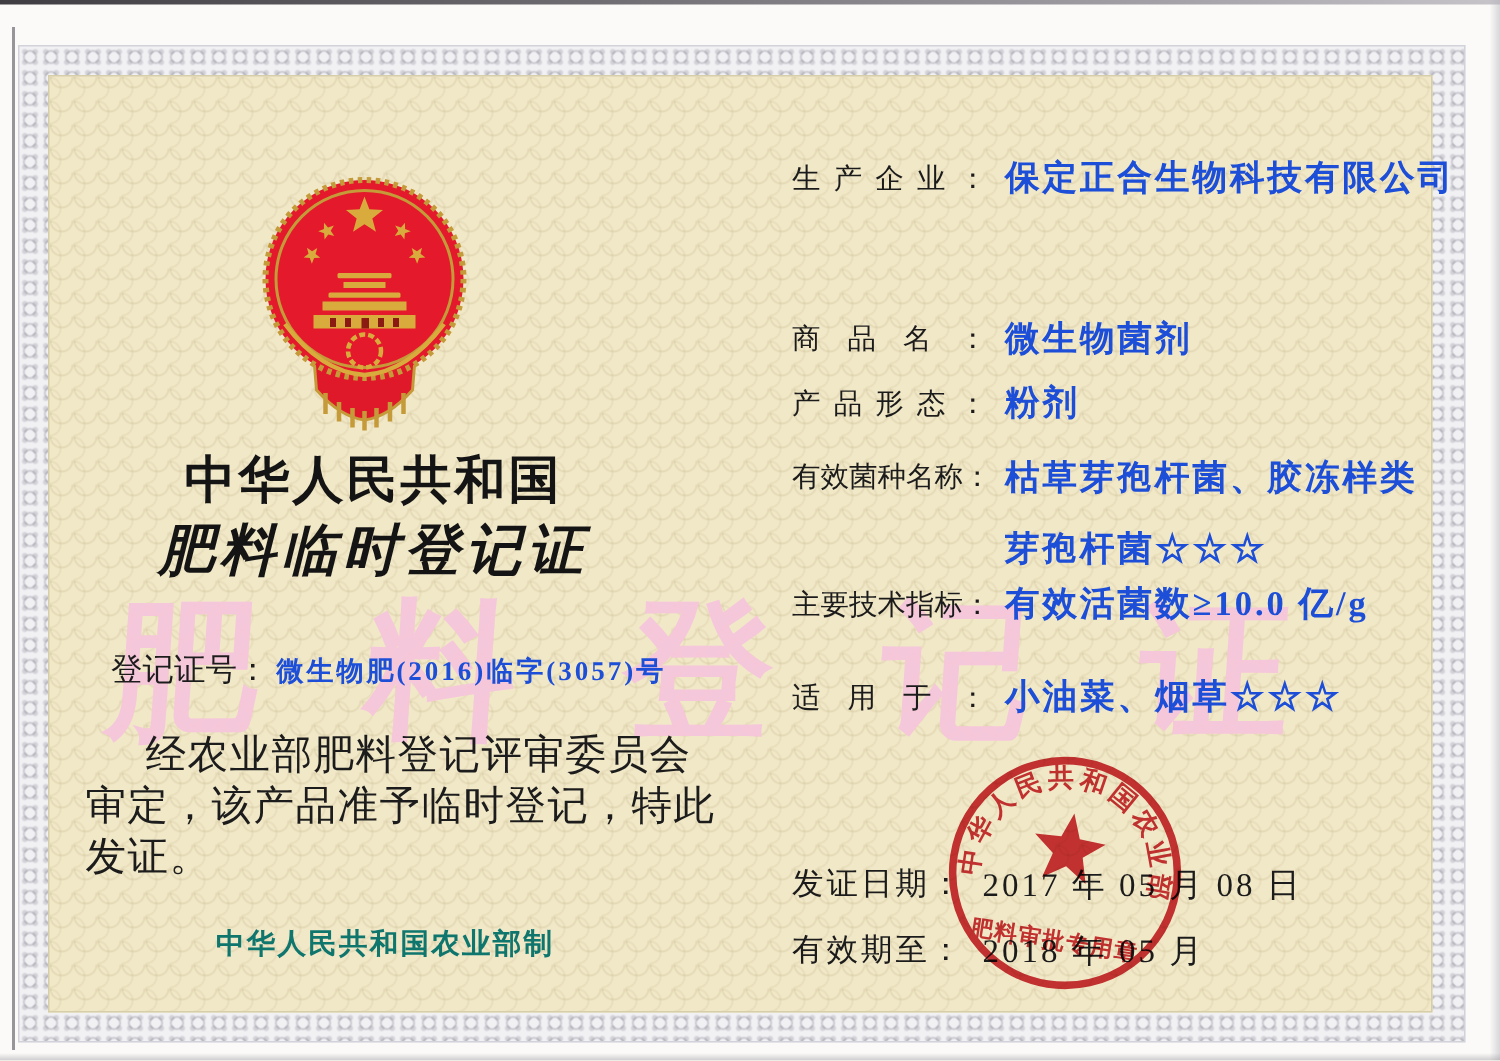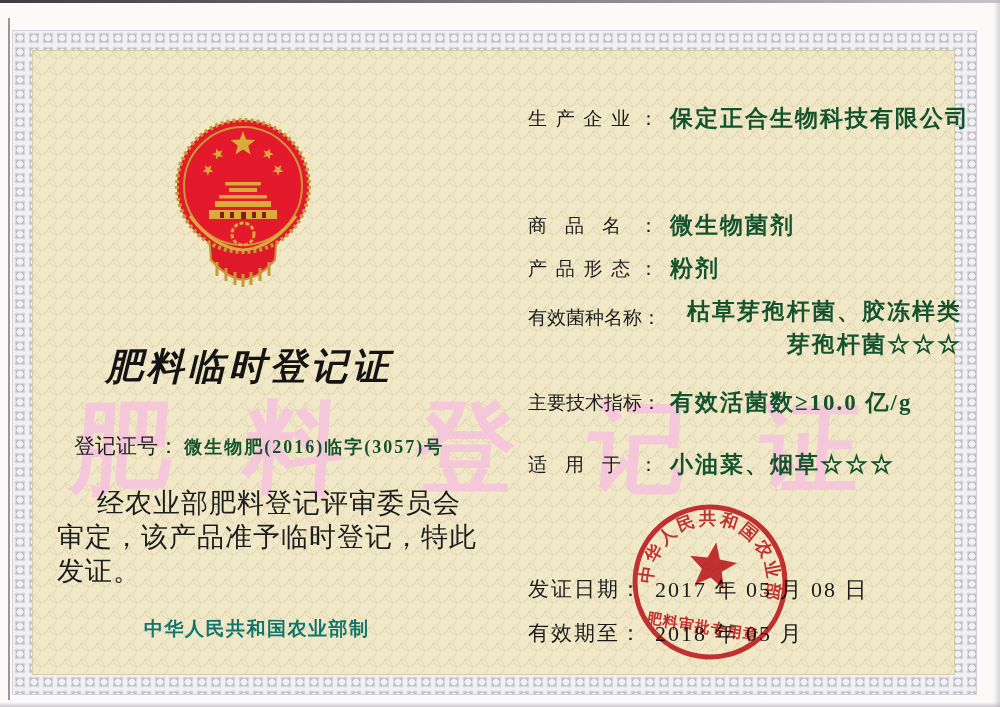--- a/index.html
+++ b/index.html
@@ -62,36 +62,36 @@
   
   .title1 { position:absolute; left:53px; top:297px; width:392px; text-align:center;
     font-family:"Liberation Sans","DejaVu Sans",sans-serif; font-weight:bold;
     font-size:34px; letter-spacing:2px; color:#141414; }
   .title2 { position:absolute; left:53px; top:342px; width:392px; text-align:center;
     font-family:"Liberation Sans","DejaVu Sans",sans-serif; font-weight:bold;
     font-size:37px; letter-spacing:4px; color:#141414;font-style:italic; }
 
   
   .reg-row { position:absolute; left:74px; top:432px; font-size:21px; color:#1c1c1c; white-space:nowrap; }
-  .script { font-weight:bold; letter-spacing:2px; color:#14532d; }
+  .script { font-weight:bold; letter-spacing:2px; color:#1d4ed8; }
   .reg-row .script { font-size:18px; }
   .statement { position:absolute; left:57px; top:486px; width:428px;
     font-size:27px; line-height:34px; color:#1c1c1c; text-indent:40px; letter-spacing:1px; }
   .imprint { position:absolute; left:144px; top:616px; font-size:19px;
     letter-spacing:1.5px; color:#0f766e; font-weight:600; }
 
   
   .frow { position:absolute; left:528px; white-space:nowrap; color:#1b1b1b; }
   .flabel { display:inline-block; width:130px; font-size:19px;
     text-align:justify; text-align-last:justify; vertical-align:top; color:#1b1b1b; }
   .fcolon { font-size:19px; vertical-align:top; }
   .nojust .flabel { width:auto; text-align-last:auto; font-size:21px; letter-spacing:2px; }
   .nojust .fcolon { font-size:21px; }
   .fvalue { display:inline-block; margin-left:8px; font-size:23px; vertical-align:top; margin-top:-3px; }
-  .wrapval { white-space:normal; width:292px; line-height:33px;text-align:right; }
+  .wrapval { white-space:normal; width:292px; line-height:47px; }
   .print-num { font-weight:normal; letter-spacing:2px; font-size:22px; margin-top:0; }
 
   .r1 { top:106px; }  .r2 { top:160px; }  .r3 { top:213px; }  .r4 { top:256px; }
   .r5 { top:305px; }  .r5 .fvalue { margin-top:-10px; }
   .r6 { top:390px; }  .r7 { top:452px; }
   .r8 { top:575px; }  .r9 { top:619px; }
 
   
   .seal { position:absolute; left:628px; top:500px; width:164px; height:164px;
     z-index:4; mix-blend-mode:multiply; opacity:.92; transform:rotate(9deg); }
@@ -140,20 +140,21 @@
           <rect x="68" y="104" width="4" height="6"></rect>
         <rect x="79" y="104" width="5" height="7"></rect>
           <rect x="90" y="104" width="4" height="6"></rect>
         <rect x="100" y="104" width="4" height="6"></rect>
       </g>
 
       <circle cx="81" cy="126" r="11" fill="none" stroke="#d8ab3c" stroke-width="3" stroke-dasharray="4 2"></circle>
       <path d="M28,108 Q52,140 81,142 Q110,140 134,108" stroke="#d8ab3c" fill="none" stroke-width="3"></path>
     </svg>
 
+    <div class="title1">中华人民共和国</div>
     <div class="title2">肥料临时登记证</div>
 
     <div class="reg-row">
       <span>登记证号</span><span>：</span>
       <span class="script">微生物肥(2016)临字(3057)号</span>
     </div>
 
     <div class="statement">经农业部肥料登记评审委员会审定，该产品准予临时登记，特此发证。</div>
 
     <div class="imprint">中华人民共和国农业部制</div>

